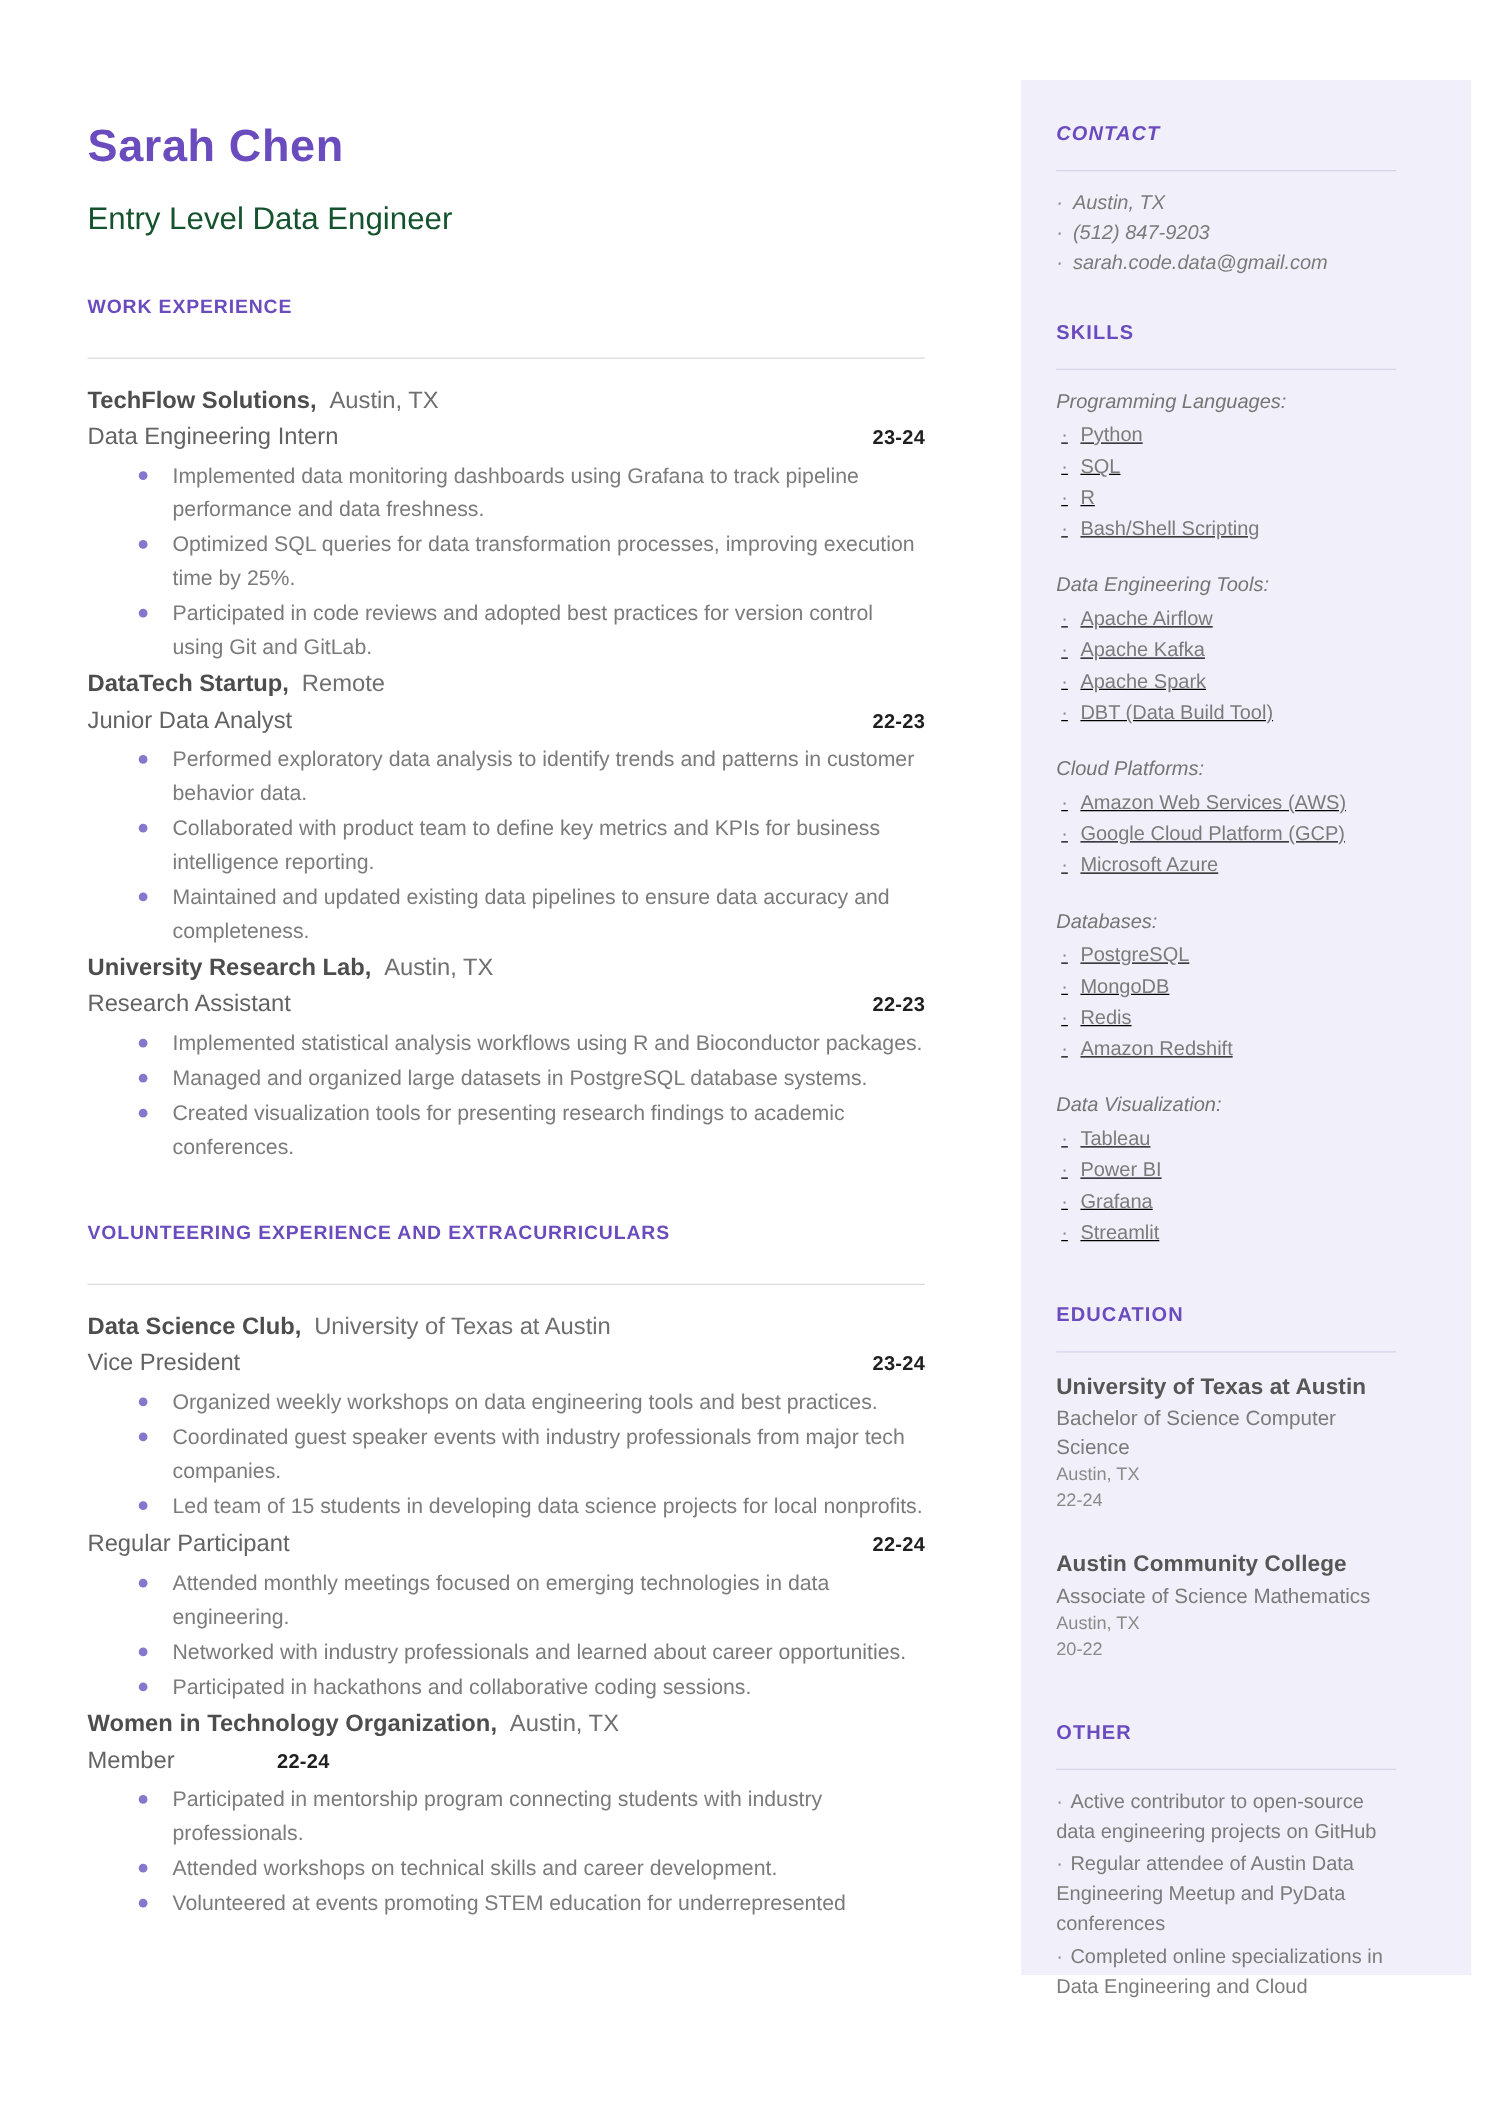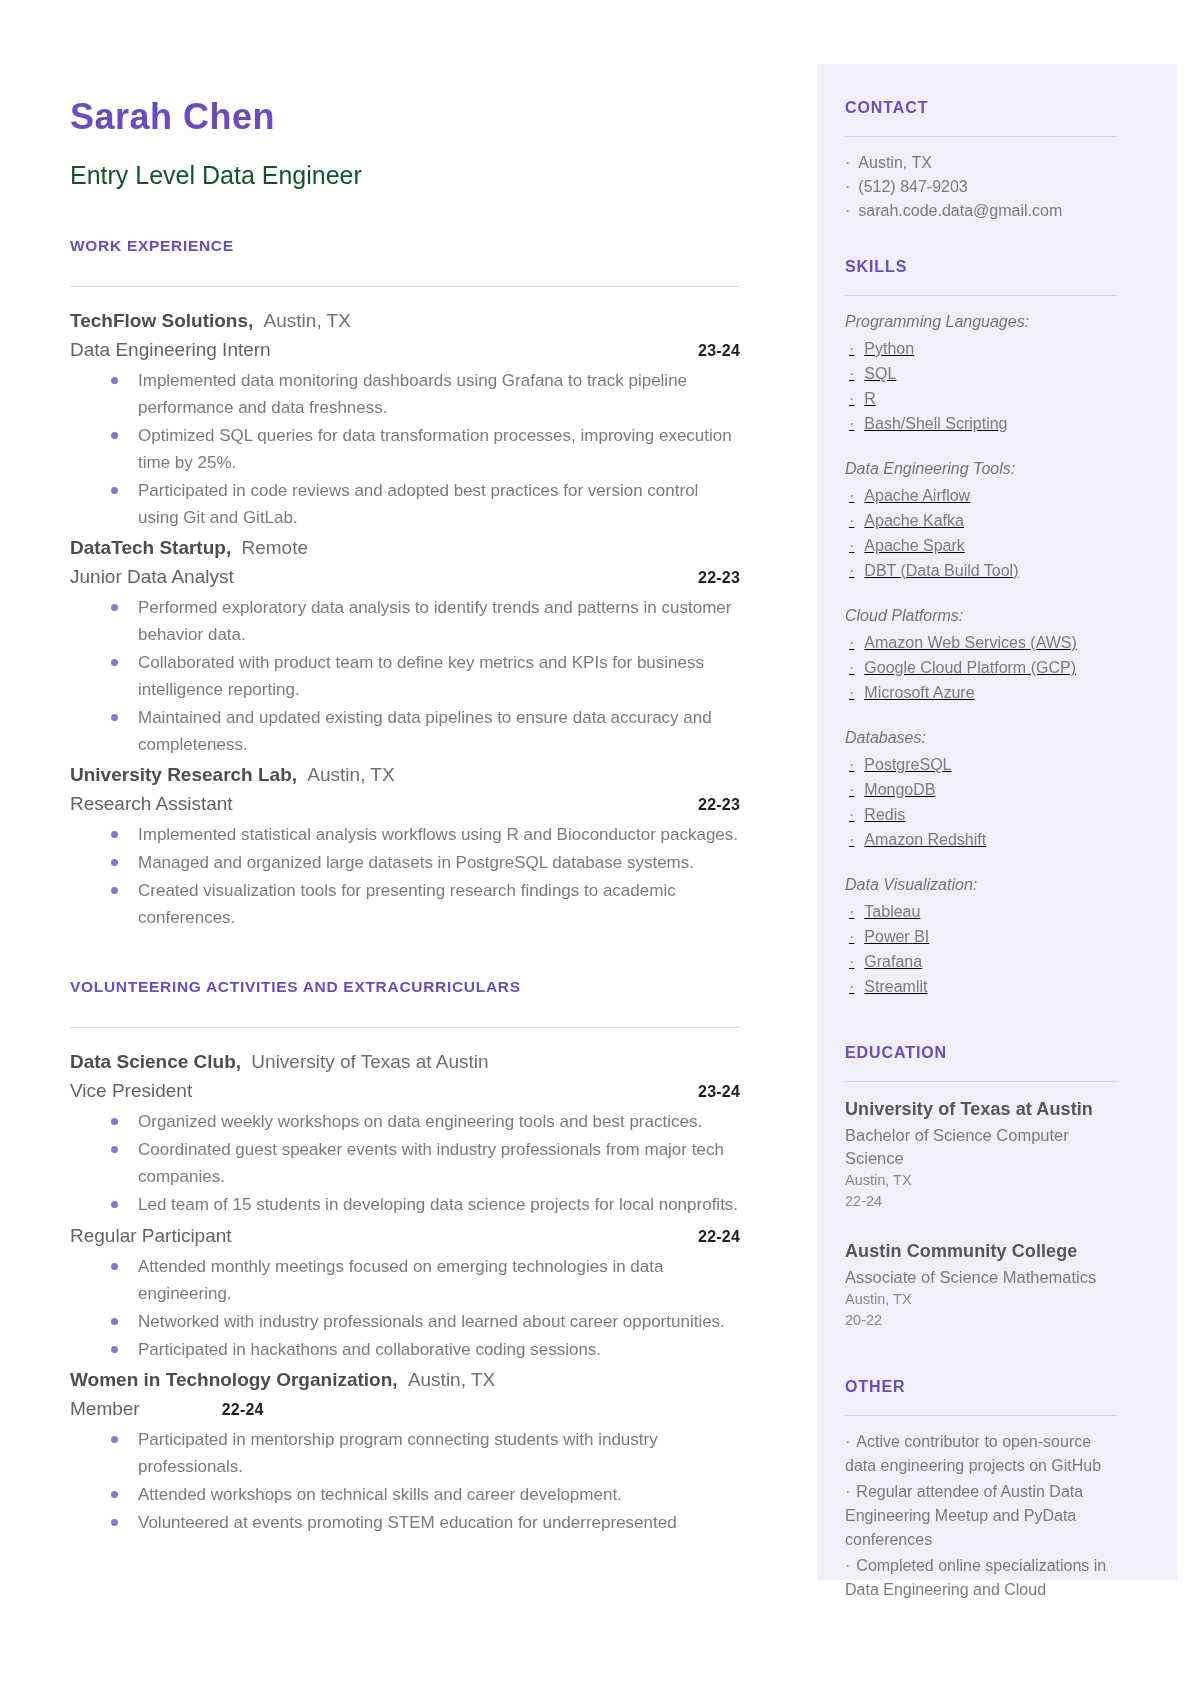--- a/index.html
+++ b/index.html
@@ -44,21 +44,21 @@
     content:""; position:absolute; left:1px; top:10px; width:7px; height:7px;
     border-radius:50%; background:#8577cb;
   }
 
   
   .sidebar {
     position:absolute; left:817px; top:64px; width:360px; height:1516px;
     background:#f1eff9; padding:34px 60px 0 28px;
   }
   .sb-section { margin-top:34px; }
-  .sb-section:first-child { margin-top:0; }
+  .sb-section:first-child { margin-top:0;font-style:italic; }
   .sb-heading {
     font-size:16px; font-weight:bold; color:#6a4cbe; letter-spacing:.9px; line-height:20px;
   }
   .sb-divider { border:none; border-top:1px solid #d8d4e6; margin:18px 0 14px 0; }
   ul.sb-list { list-style:none; }
   ul.sb-list li { font-size:16px; line-height:24px; color:#7b7b7b; }
   ul.sb-list li .dot { color:#8a8a8a; margin-right:8px; }
   .skill-group { margin-bottom:21px; }
   .skill-group:last-child { margin-bottom:0; }
   .skill-label { font-style:italic; font-size:16px; color:#757575; line-height:24px; margin-bottom:2px; }
@@ -132,21 +132,21 @@
         </div>
         <ul class="bullets">
           <li>Implemented statistical analysis workflows using R and Bioconductor packages.</li>
           <li>Managed and organized large datasets in PostgreSQL database systems.</li>
           <li>Created visualization tools for presenting research findings to academic conferences.</li>
         </ul>
       </section>
     </div>
 
     <div class="section">
-      <div class="section-heading">VOLUNTEERING ACTIVITIES AND EXTRACURRICULARS</div>
+      <div class="section-heading">VOLUNTEERING EXPERIENCE AND EXTRACURRICULARS</div>
       <hr class="main-divider">
 
       <section class="job">
         <div class="job-company">
           <span class="co">Data Science Club,</span>
           <span class="loc">University of Texas at Austin</span>
         </div>
         <div class="job-role">
           <span class="role">Vice President</span>
           <span class="dates">23-24</span>

